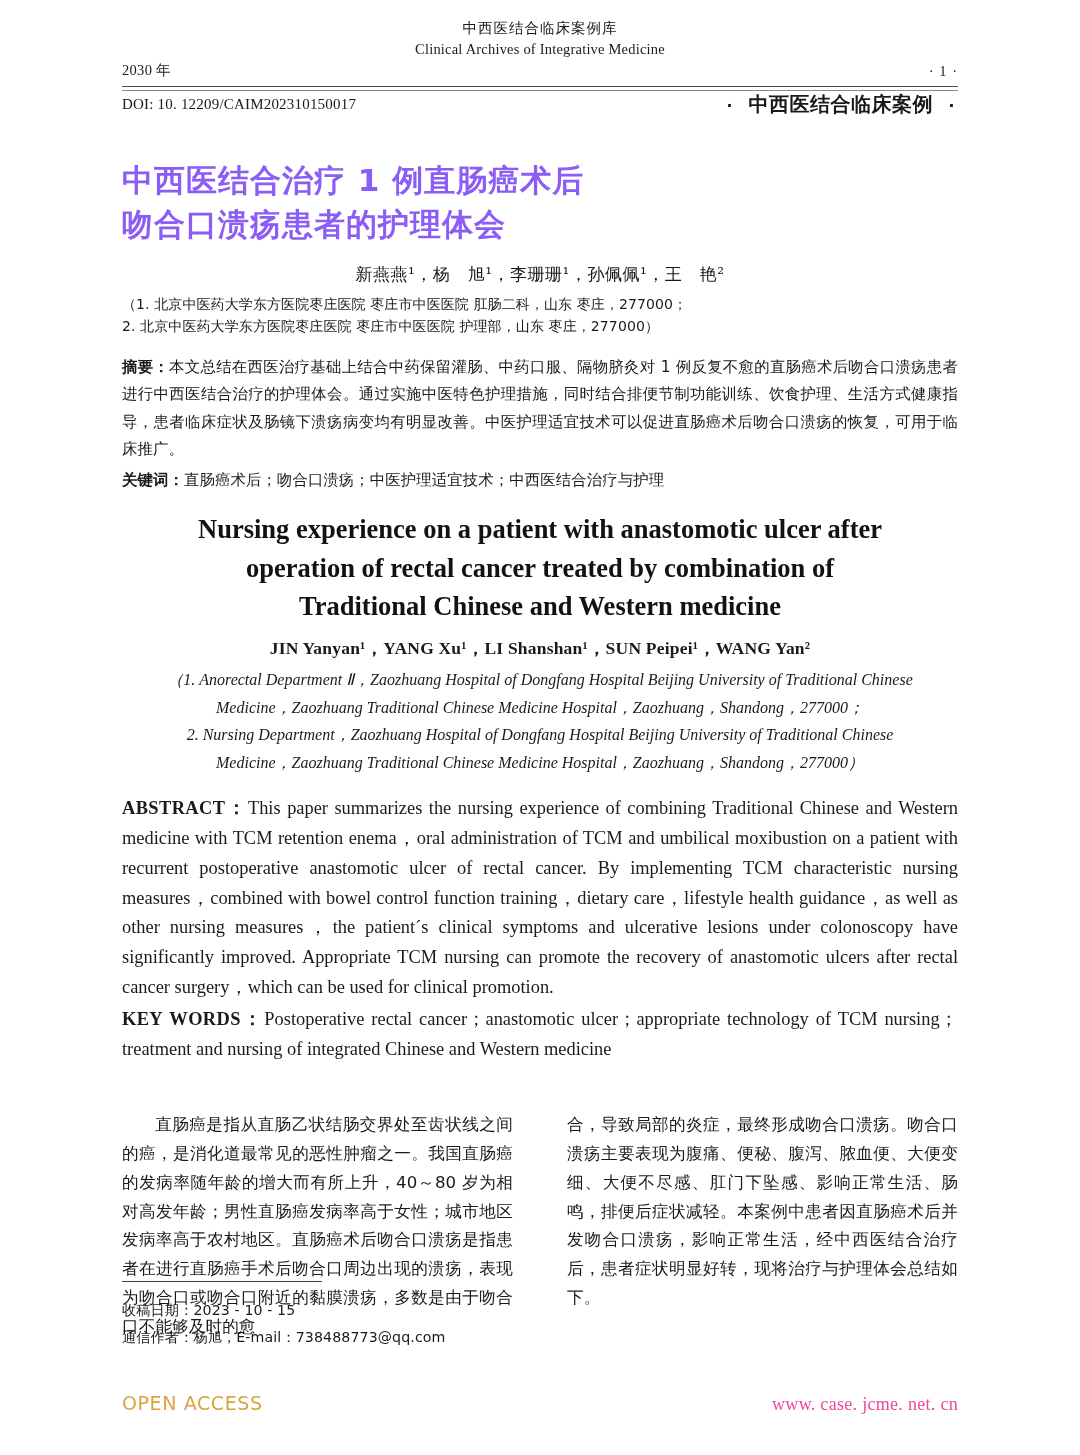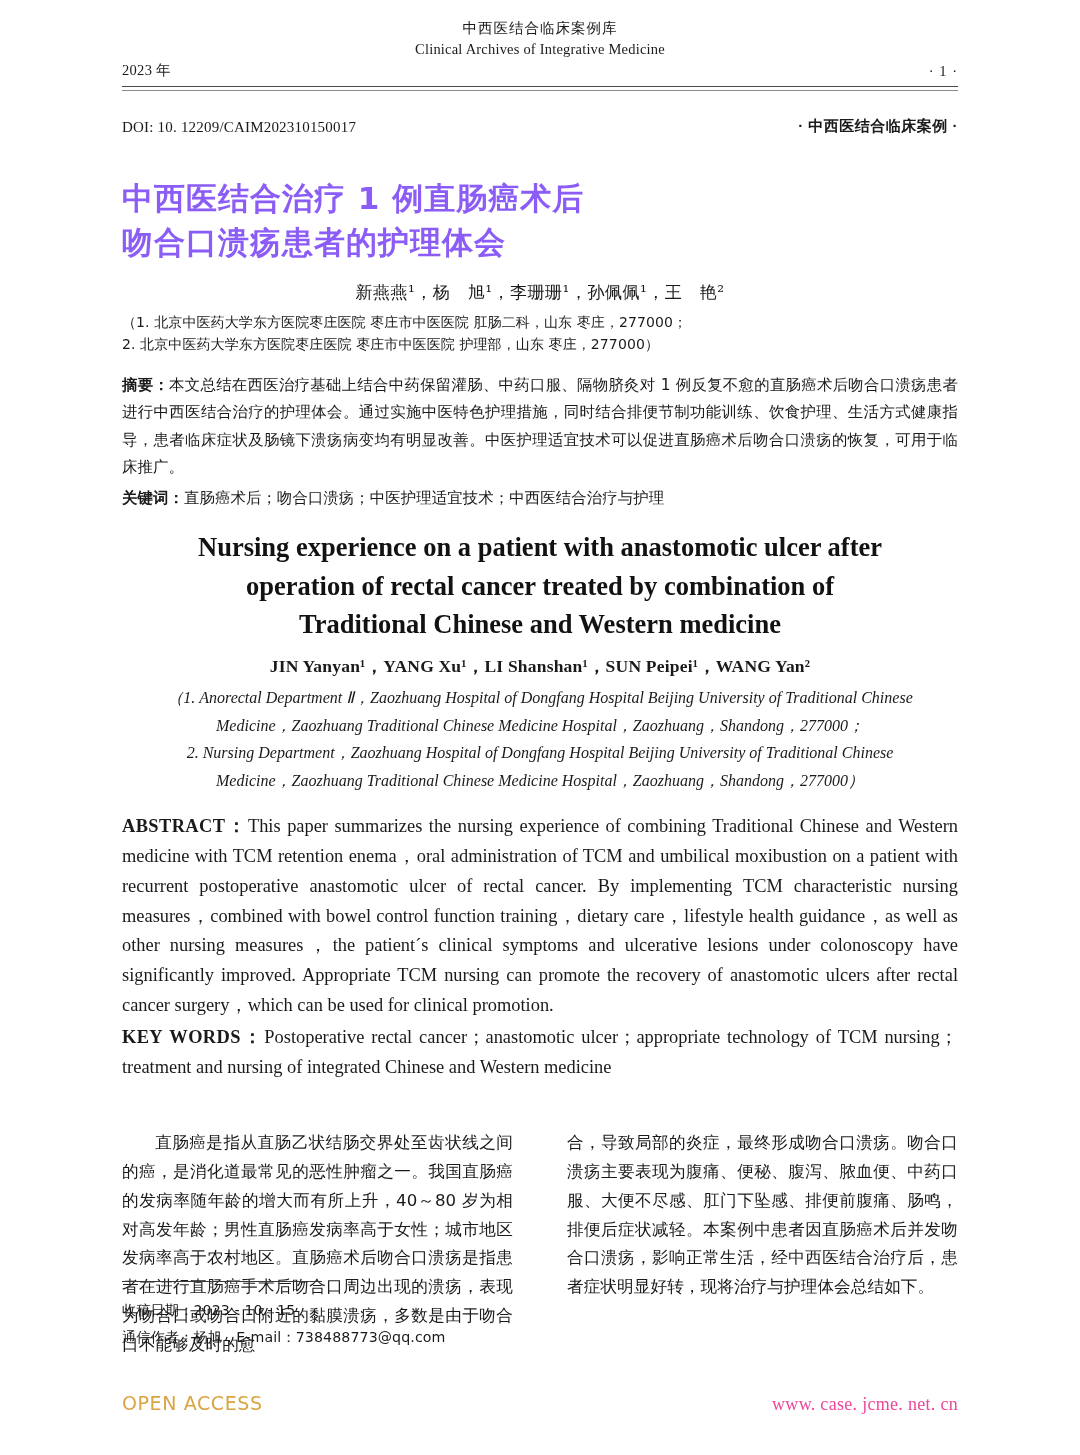--- a/index.html
+++ b/index.html
@@ -65,31 +65,30 @@
     border-top: 1.6px solid #4a4a4a;
     border-bottom: 1px solid #8a8a8a;
     height: 2.5px;
     margin-top: 2px;
   }
 
   
   .doi-row {
     display: flex;
     justify-content: space-between;
-    align-items: flex-end;
-    margin-top: 26px;
+    align-items: center;
     gap: 7px;
   }
   .doi {
     font-size: 15px;
     letter-spacing: .2px;
   }
   .cat-tag {
-    font-size: 15px;
-    font-family: Liberation Sans, sans-serif;
+    font-size: 20px;
+    font-family: Liberation Mono, monospace;
     font-weight: 700;
     letter-spacing: .5px;
   }
 
   
   .cn-title {
     text-align: left;
     font-family: "DejaVu Sans", "Liberation Sans", sans-serif;
     font-weight: 700;
     font-size: 31px;
@@ -237,21 +236,21 @@
     letter-spacing: .3px;
     color: #ec4899;
   }
 </style>
 </head>
 <body>
 
 <div class="page">
 
   <div class="runhead">
-    <div class="runhead-left">2023 年</div>
+    <div class="runhead-left">2030 年</div>
     <div class="runhead-center">
       <div class="cn">中西医结合临床案例库</div>
       <div class="en">Clinical Archives of Integrative Medicine</div>
     </div>
     <div class="runhead-right">· 1 ·</div>
   </div>
   <div class="double-rule"></div>
 
   <div class="doi-row">
     <div class="doi">DOI: 10. 12209/CAIM202310150017</div>
@@ -291,21 +290,21 @@
 
   <div class="en-abs"><span class="lbl">ABSTRACT：</span><span>This paper summarizes the nursing experience of combining Traditional Chinese and Western medicine with TCM retention enema，oral administration of TCM and umbilical moxibustion on a patient with recurrent postoperative anastomotic ulcer of rectal cancer. By implementing TCM characteristic nursing measures，combined with bowel control function training，dietary care，lifestyle health guidance，as well as other nursing measures，the patient´s clinical symptoms and ulcerative lesions under colonoscopy have significantly improved. Appropriate TCM nursing can promote the recovery of anastomotic ulcers after rectal cancer surgery，which can be used for clinical promotion.</span></div>
 
   <div class="en-kw"><span class="lbl">KEY WORDS：</span><span>Postoperative rectal cancer；anastomotic ulcer；appropriate technology of TCM nursing；treatment and nursing of integrated Chinese and Western medicine</span></div>
 
   <div class="body-cols">
     <div class="col first">
       <p>直肠癌是指从直肠乙状结肠交界处至齿状线之间的癌，是消化道最常见的恶性肿瘤之一。我国直肠癌的发病率随年龄的增大而有所上升，40～80 岁为相对高发年龄；男性直肠癌发病率高于女性；城市地区发病率高于农村地区。直肠癌术后吻合口溃疡是指患者在进行直肠癌手术后吻合口周边出现的溃疡，表现为吻合口或吻合口附近的黏膜溃疡，多数是由于吻合口不能够及时的愈</p>
     </div>
     <div class="col">
-      <p>合，导致局部的炎症，最终形成吻合口溃疡。吻合口溃疡主要表现为腹痛、便秘、腹泻、脓血便、中药口服、大便不尽感、肛门下坠感、排便前腹痛、肠鸣，排便后症状减轻。本案例中患者因直肠癌术后并发吻合口溃疡，影响正常生活，经中西医结合治疗后，患者症状明显好转，现将治疗与护理体会总结如下。</p>
+      <p>合，导致局部的炎症，最终形成吻合口溃疡。吻合口溃疡主要表现为腹痛、便秘、腹泻、脓血便、大便变细、大便不尽感、肛门下坠感、影响正常生活、肠鸣，排便后症状减轻。本案例中患者因直肠癌术后并发吻合口溃疡，影响正常生活，经中西医结合治疗后，患者症状明显好转，现将治疗与护理体会总结如下。</p>
     </div>
   </div>
 
   <div class="footnote">
     <div class="fn-rule"></div>
     <div class="fn-line">收稿日期：2023 - 10 - 15</div>
     <div class="fn-line">通信作者：杨旭，E-mail：738488773@qq.com</div>
   </div>
 
   <div class="footer">

